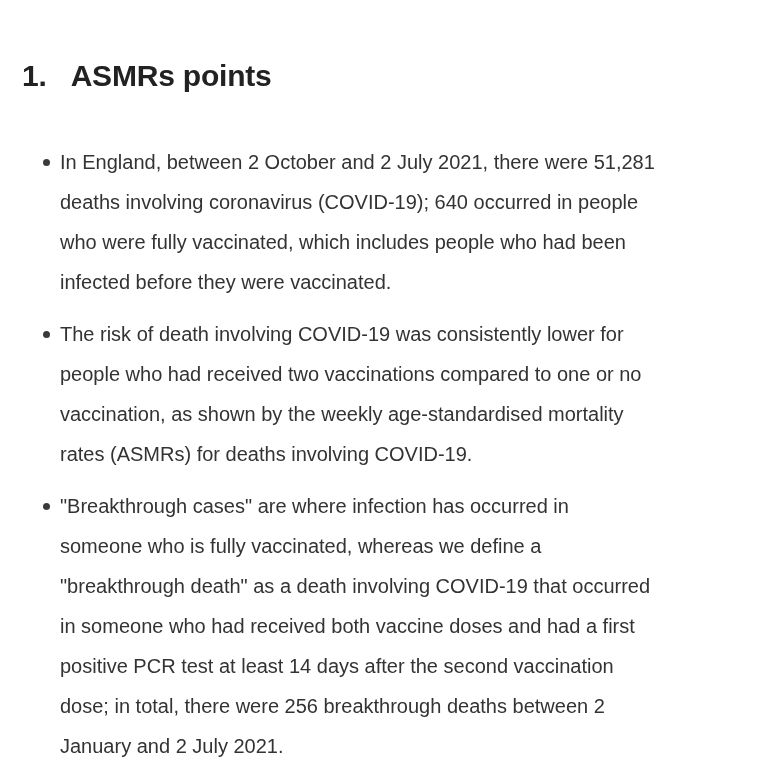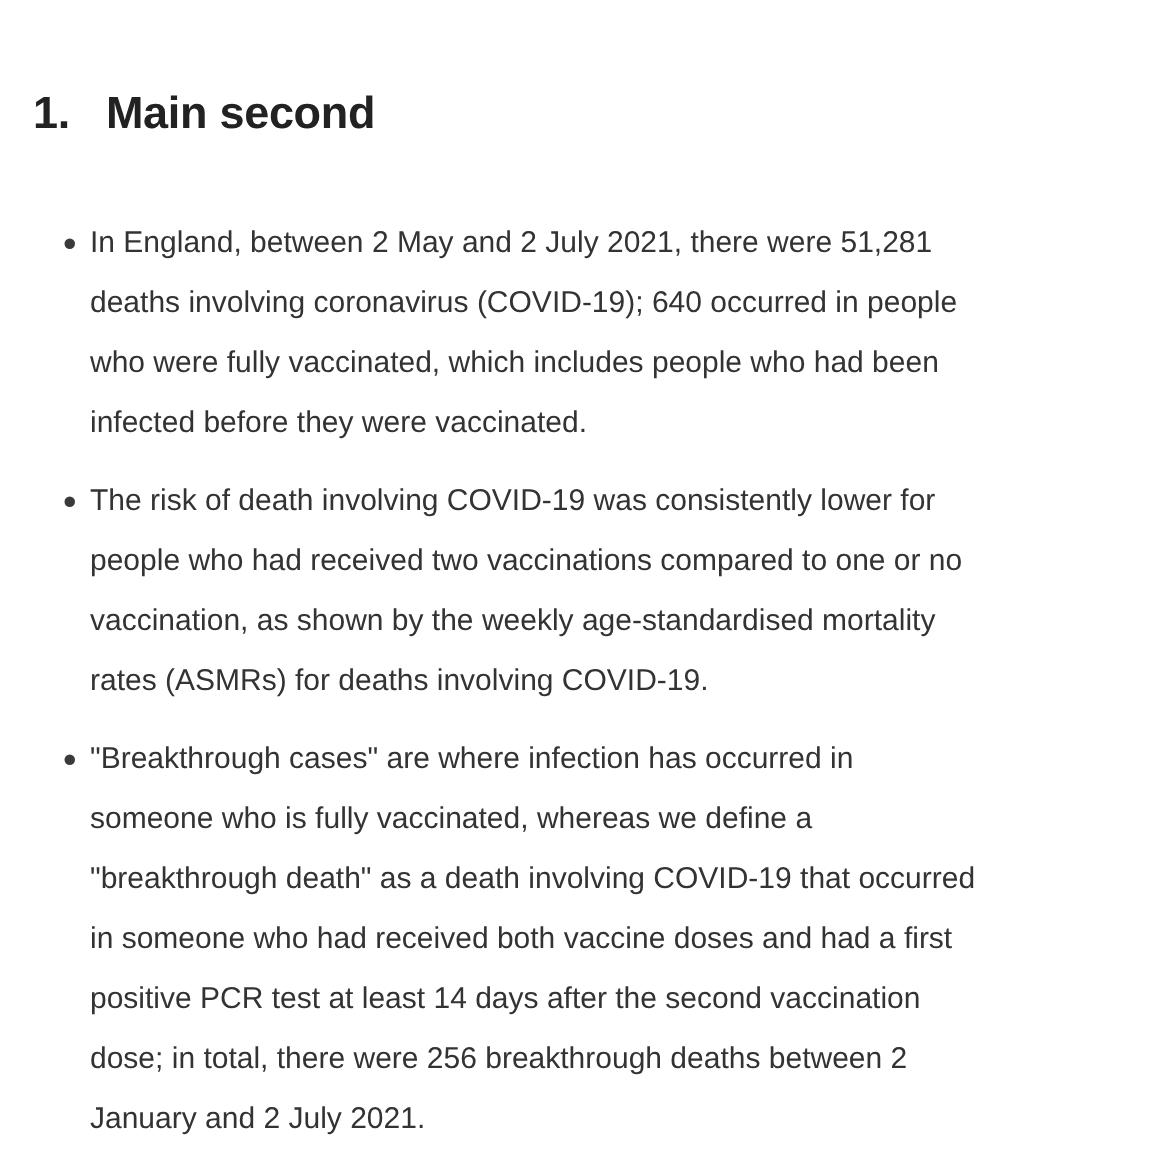--- a/index.html
+++ b/index.html
@@ -57,28 +57,28 @@
     display: block;
     white-space: pre-line;
   }
 </style>
 </head>
 <body>
 
 <div class="content">
 
   <h2 class="page-title">
-    <span class="h-num">1.</span><span>Main second</span>
+    <span class="h-num">1.</span><span>ASMRs points</span>
   </h2>
 
   <ul class="bullet-list">
 
     <li class="bullet">
       <span class="dot"></span>
-      <span class="bullet-text">In England, between 2 May and 2 July 2021, there were 51,281
+      <span class="bullet-text">In England, between 2 October and 2 July 2021, there were 51,281
 deaths involving coronavirus (COVID-19); 640 occurred in people
 who were fully vaccinated, which includes people who had been
 infected before they were vaccinated.</span>
     </li>
 
     <li class="bullet">
       <span class="dot"></span>
       <span class="bullet-text">The risk of death involving COVID-19 was consistently lower for
 people who had received two vaccinations compared to one or no
 vaccination, as shown by the weekly age-standardised mortality

